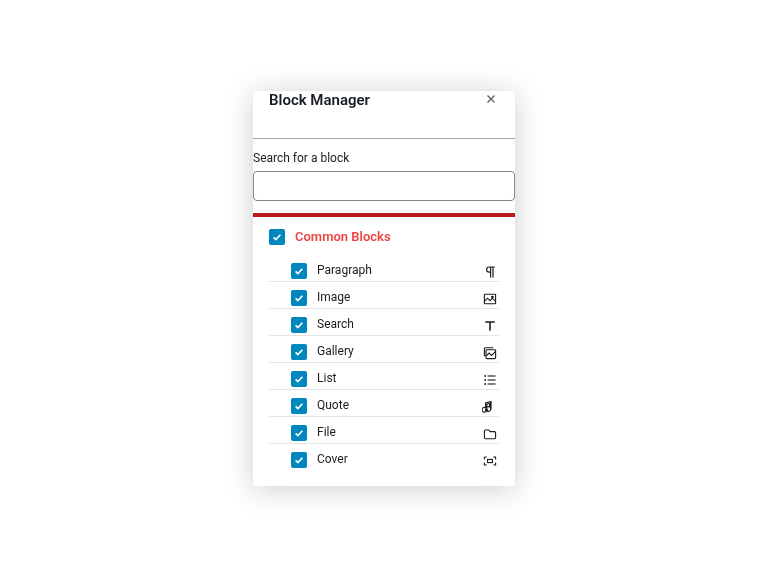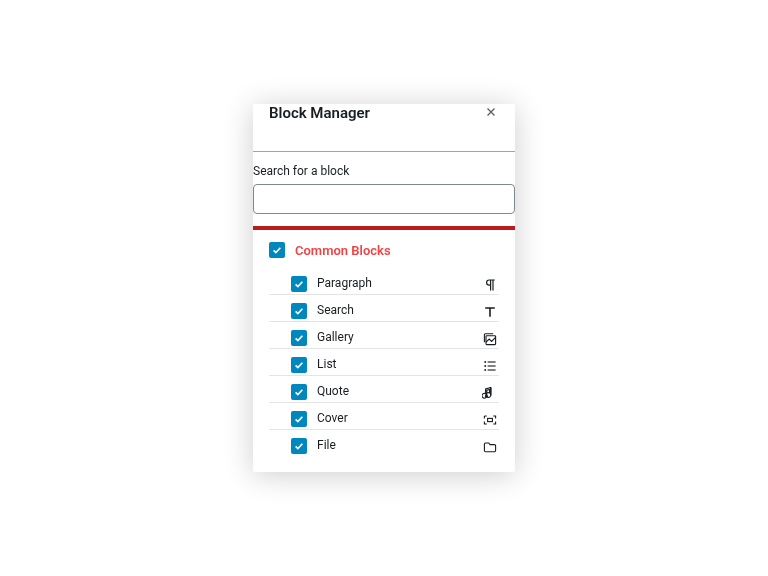--- a/index.html
+++ b/index.html
@@ -165,20 +165,35 @@
             <path d="M9 3a4 4 0 0 0 0 8h1v6h1.5V4.5H13V17h1.5V4.5H16V3H9zm1 6.5H9a2.5 2.5 0 0 1 0-5h1v5z"></path>
           </svg>
         </div>
       </div>
       <div class="block-row">
         <div class="checkbox">
           <svg viewBox="0 0 16 16" fill="none" stroke="#fff" stroke-width="2.2">
             <path d="M3.5 8.5 L6.5 11.5 L12.5 5"></path>
           </svg>
         </div>
+        <div class="block-label">Image</div>
+        <div class="block-icon">
+          <svg viewBox="0 0 20 20" fill="none" stroke="currentColor" stroke-width="1.4">
+            <rect x="3" y="4" width="14" height="12" rx="1"></rect>
+            <path d="M3 13 L7 9 L10 12 L13 9 L17 13" fill="none"></path>
+            <circle cx="13" cy="7.5" r="1" fill="currentColor"></circle>
+          </svg>
+        </div>
+      </div>
+      <div class="block-row">
+        <div class="checkbox">
+          <svg viewBox="0 0 16 16" fill="none" stroke="#fff" stroke-width="2.2">
+            <path d="M3.5 8.5 L6.5 11.5 L12.5 5"></path>
+          </svg>
+        </div>
         <div class="block-label">Search</div>
         <div class="block-icon">
           <svg viewBox="0 0 20 20" fill="currentColor">
             <path d="M4 4h12v2h-5v10H9V6H4V4z"></path>
           </svg>
         </div>
       </div>
       <div class="block-row">
         <div class="checkbox">
           <svg viewBox="0 0 16 16" fill="none" stroke="#fff" stroke-width="2.2">
@@ -227,35 +242,35 @@
             <circle cx="11" cy="4" r="0.8"></circle>
           </svg>
         </div>
       </div>
       <div class="block-row">
         <div class="checkbox">
           <svg viewBox="0 0 16 16" fill="none" stroke="#fff" stroke-width="2.2">
             <path d="M3.5 8.5 L6.5 11.5 L12.5 5"></path>
           </svg>
         </div>
+        <div class="block-label">File</div>
+        <div class="block-icon">
+          <svg viewBox="0 0 20 20" fill="none" stroke="currentColor" stroke-width="1.4">
+            <path d="M3 6.5 a1.5 1.5 0 0 1 1.5-1.5 h4 l1.5 2 h5.5 a1.5 1.5 0 0 1 1.5 1.5 v6 a1.5 1.5 0 0 1-1.5 1.5 h-11 a1.5 1.5 0 0 1-1.5-1.5 z"></path>
+          </svg>
+        </div>
+      </div>
+      <div class="block-row">
+        <div class="checkbox">
+          <svg viewBox="0 0 16 16" fill="none" stroke="#fff" stroke-width="2.2">
+            <path d="M3.5 8.5 L6.5 11.5 L12.5 5"></path>
+          </svg>
+        </div>
         <div class="block-label">Cover</div>
         <div class="block-icon">
           <svg viewBox="0 0 20 20" fill="none" stroke="currentColor" stroke-width="1.4">
             <path d="M3 5 h3 M14 5 h3 v3 M17 12 v3 h-3 M6 15 h-3 v-3 M3 8 v-3"></path>
             <rect x="7" y="8" width="6" height="4"></rect>
           </svg>
         </div>
       </div>
-      <div class="block-row">
-        <div class="checkbox">
-          <svg viewBox="0 0 16 16" fill="none" stroke="#fff" stroke-width="2.2">
-            <path d="M3.5 8.5 L6.5 11.5 L12.5 5"></path>
-          </svg>
-        </div>
-        <div class="block-label">File</div>
-        <div class="block-icon">
-          <svg viewBox="0 0 20 20" fill="none" stroke="currentColor" stroke-width="1.4">
-            <path d="M3 6.5 a1.5 1.5 0 0 1 1.5-1.5 h4 l1.5 2 h5.5 a1.5 1.5 0 0 1 1.5 1.5 v6 a1.5 1.5 0 0 1-1.5 1.5 h-11 a1.5 1.5 0 0 1-1.5-1.5 z"></path>
-          </svg>
-        </div>
-      </div>
     </div>
 </div>
 
 </body></html>

